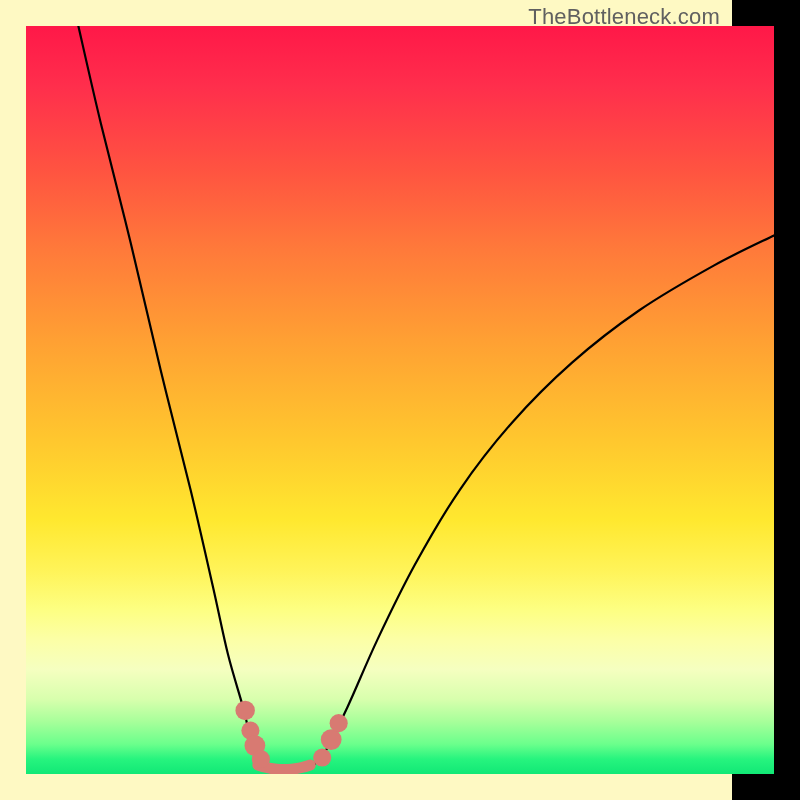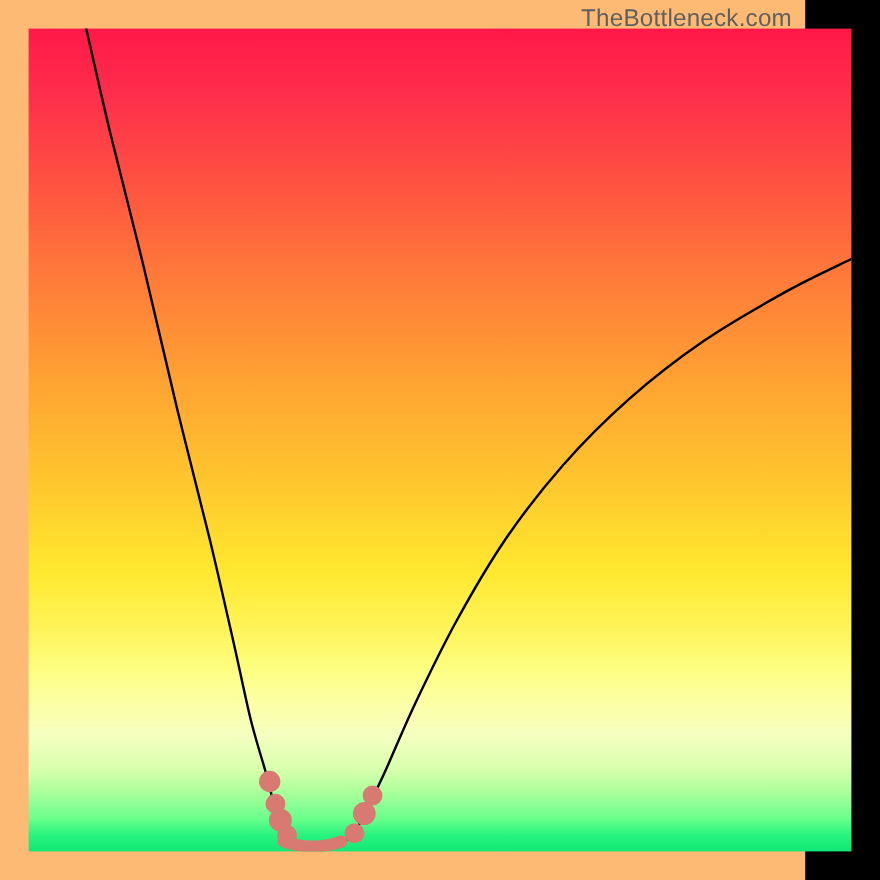--- a/index.html
+++ b/index.html
@@ -7,21 +7,21 @@
     padding: 0;
     width: 800px;
     height: 800px;
     background: #000;
     font-family: Arial, Helvetica, sans-serif;
   }
   .frame {
     position: absolute;
     width: 732px;
     height: 800px;
-    background: #fdba74;
+    background: #fef9c3;
   }
   .plot {
     position: absolute;
     left: 26px;
     top: 26px;
     width: 748px;
     height: 748px;
     
     background: linear-gradient(
       to bottom,

